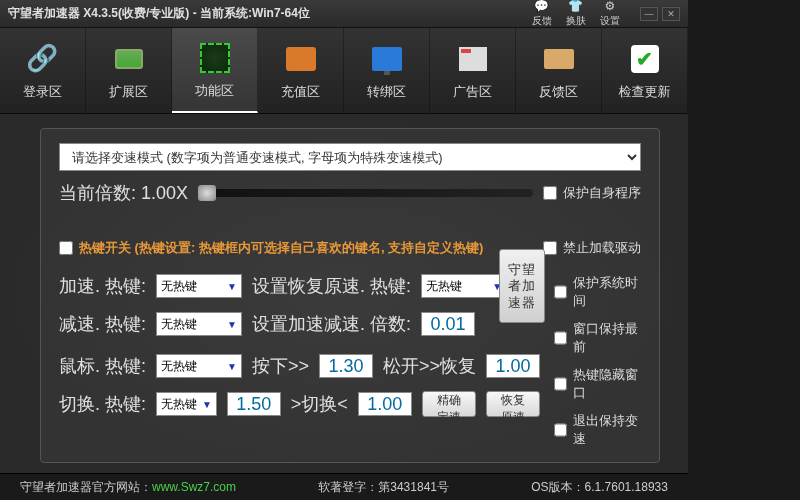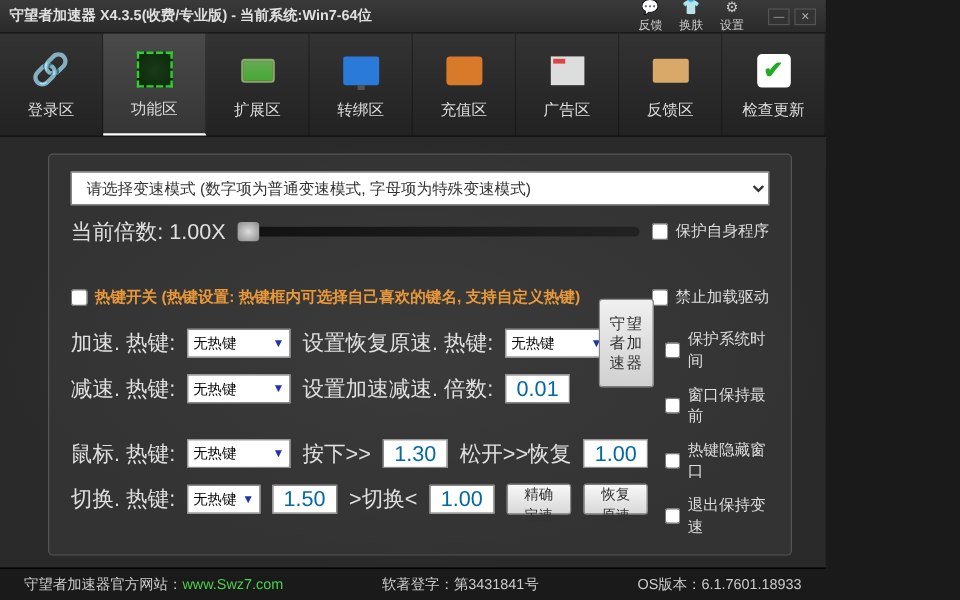--- a/index.html
+++ b/index.html
@@ -76,43 +76,43 @@
         <div class="win-btn">✕</div>
       </div>
     </div>
   </div>
 
   <div class="tabs">
     <div class="tab">
         <div class="tab-icon ic-login">🔗</div>
         <span>登录区</span>
       </div>
+    <div class="tab">
+        <div class="tab-icon">
+          <div class="ic-ext"></div>
+        </div>
+        <span>扩展区</span>
+      </div>
     <div class="tab active">
         <div class="tab-icon">
           <div class="ic-func"></div>
         </div>
         <span>功能区</span>
       </div>
     <div class="tab">
         <div class="tab-icon">
-          <div class="ic-ext"></div>
-        </div>
-        <span>扩展区</span>
+          <div class="ic-pay"></div>
+        </div>
+        <span>充值区</span>
       </div>
     <div class="tab">
         <div class="tab-icon">
           <div class="ic-bind"></div>
         </div>
         <span>转绑区</span>
-      </div>
-    <div class="tab">
-        <div class="tab-icon">
-          <div class="ic-pay"></div>
-        </div>
-        <span>充值区</span>
       </div>
     <div class="tab">
         <div class="tab-icon">
           <div class="ic-ad"></div>
         </div>
         <span>广告区</span>
       </div>
     <div class="tab">
         <div class="tab-icon">
           <div class="ic-fb"></div>
@@ -175,21 +175,21 @@
           <div class="row" style="margin-top:0">
             <span class="lbl">减速. 热键:</span>
             <div class="combo">
                 <span>无热键</span>
                 <span class="arr">▼</span>
               </div>
             <span class="lbl">设置加速减速. 倍数:</span>
             <input class="num-input" value="0.01" style="">
           </div>
 
-          <div class="row" style="margin-top:16px">
+          <div class="row" style="margin-top:4px">
             <span class="lbl">鼠标. 热键:</span>
             <div class="combo">
                 <span>无热键</span>
                 <span class="arr">▼</span>
               </div>
             <span class="lbl">按下&gt;&gt;</span>
             <input class="num-input" value="1.30" style="">
             <span class="lbl">松开&gt;&gt;恢复</span>
             <input class="num-input" value="1.00" style="">
           </div>

